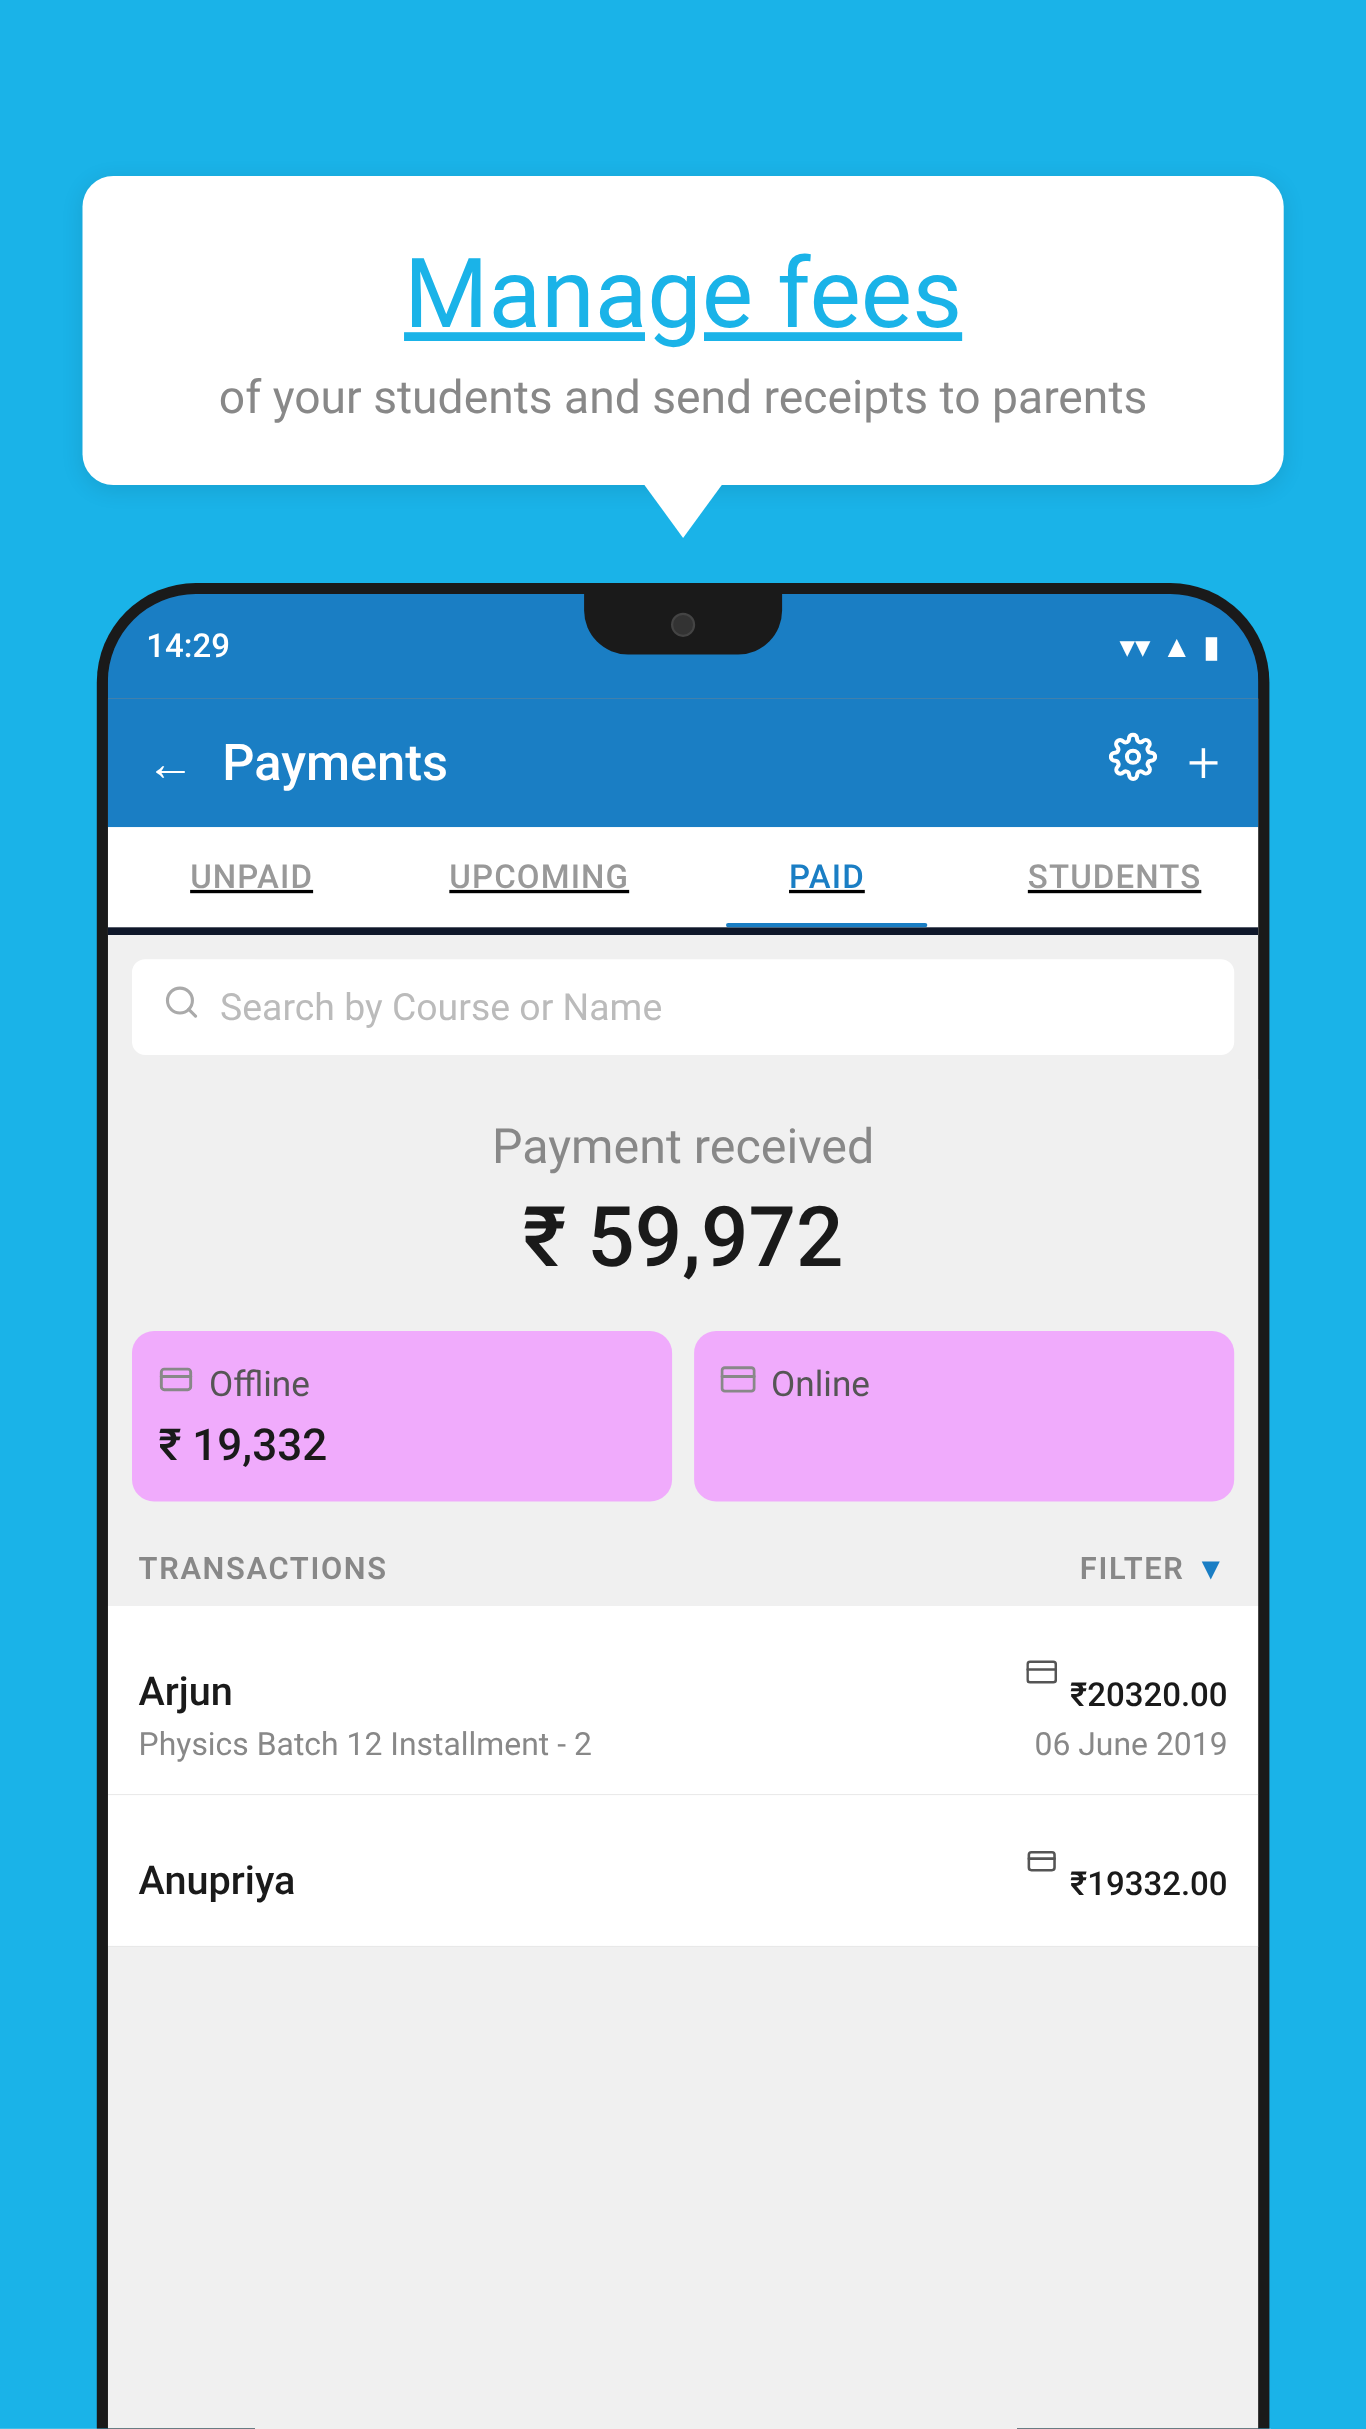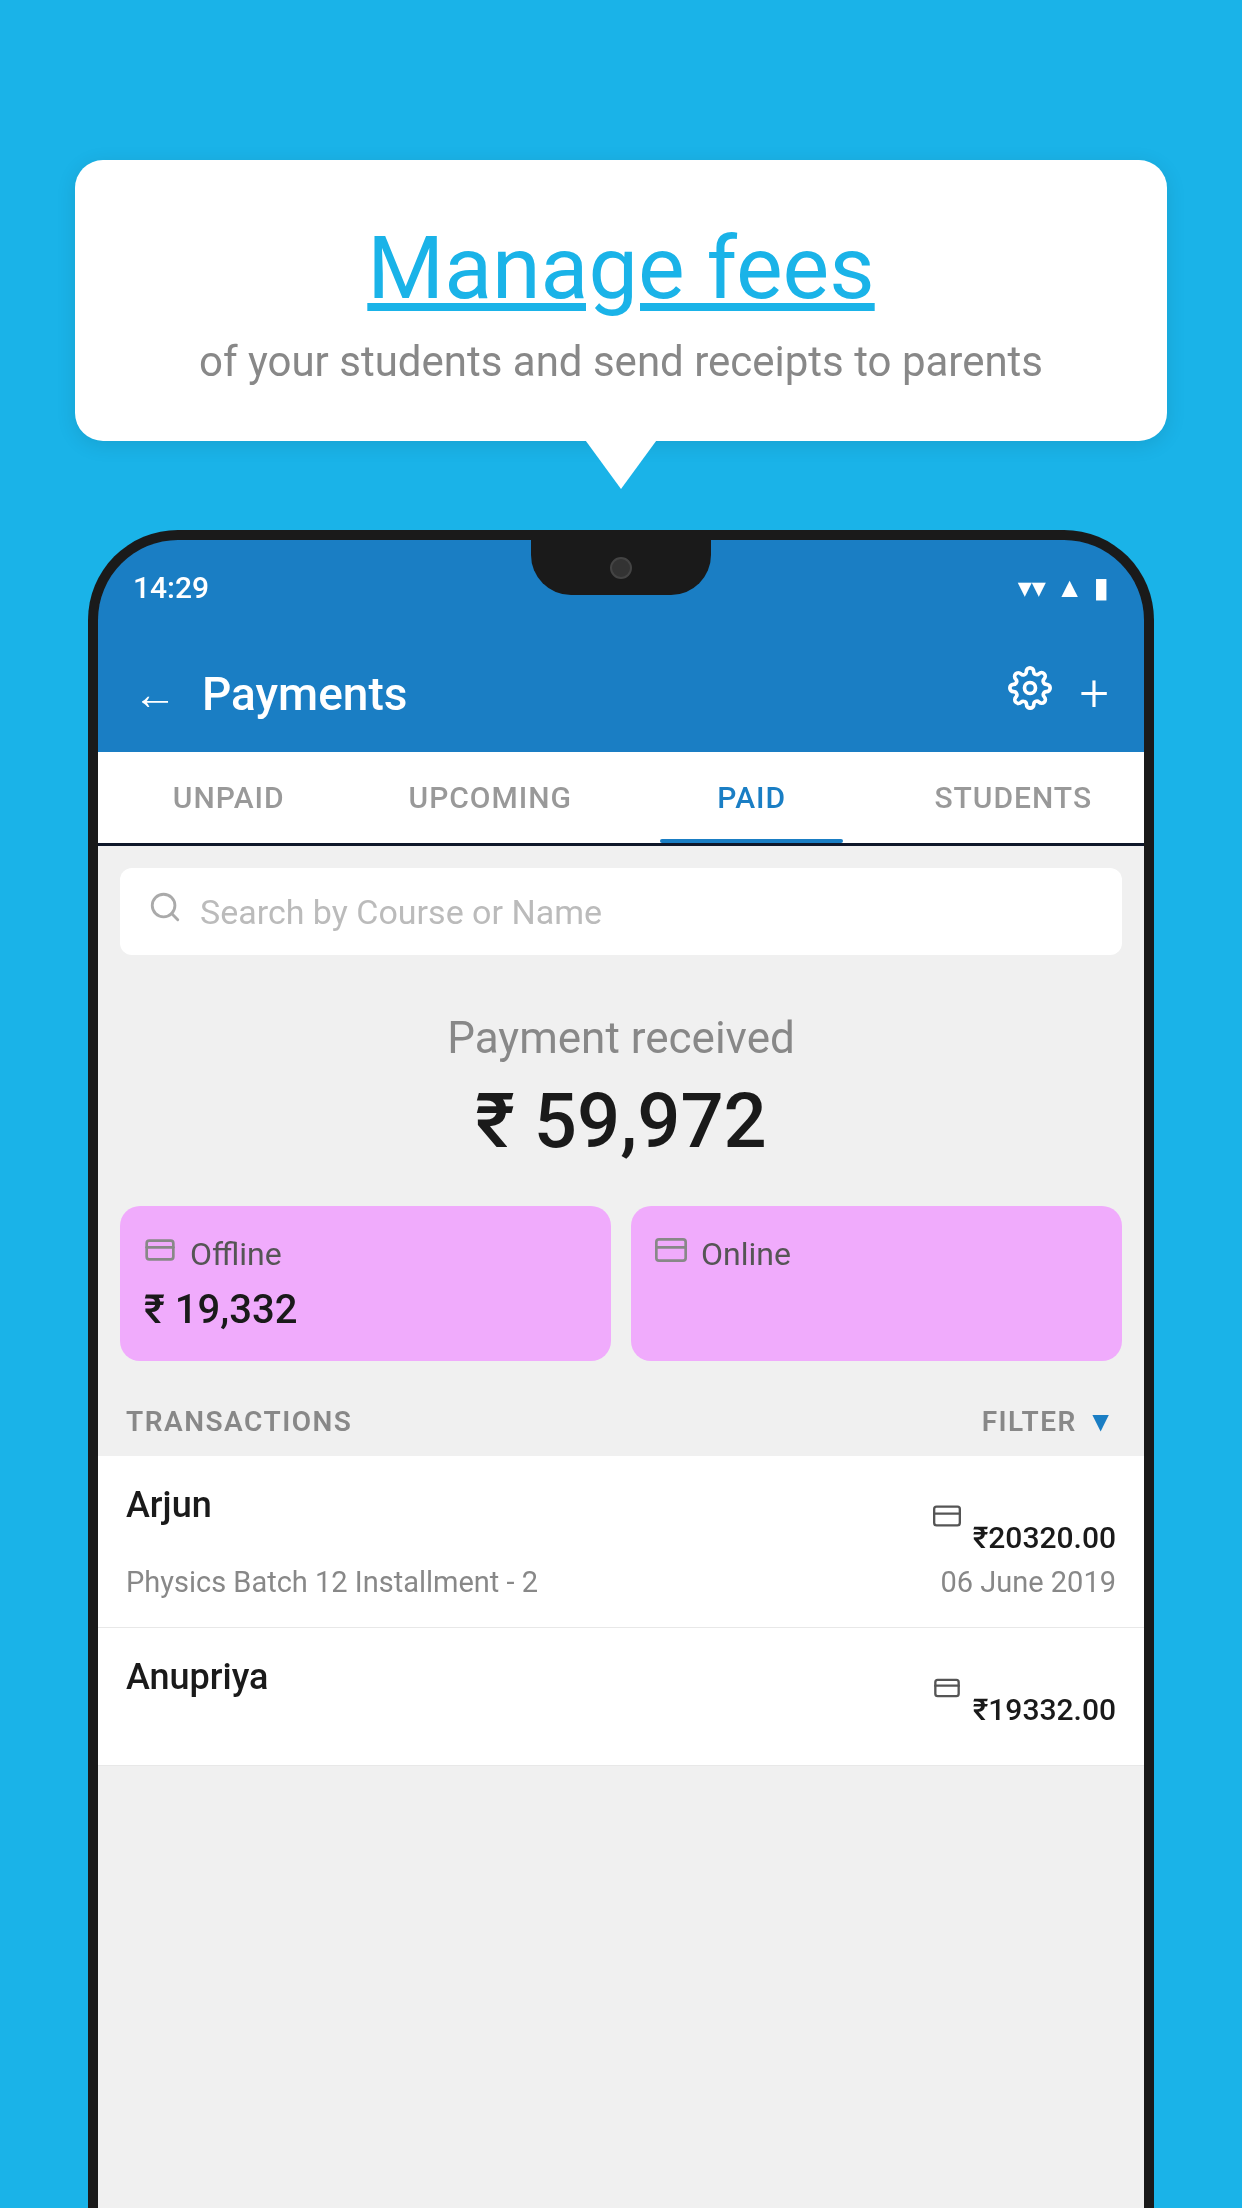--- a/index.html
+++ b/index.html
@@ -169,21 +169,22 @@
 
     .gear-icon-svg, .plus-icon {
       color: white;
       font-size: 44px;
     }
 
     
     .tabs {
       background: white;
       display: flex;
-      border-bottom: 3px solid #0f172a;
+      border-bottom: 7px solid #0f172a;
+      text-decoration: underline;
     }
 
     .tab {
       flex: 1;
       text-align: center;
       padding: 28px 10px;
       font-size: 30px;
       font-weight: 500;
       color: #999;
       letter-spacing: 1px;
@@ -318,21 +319,21 @@
     
     .transaction-item {
       background: white;
       padding: 28px 28px;
       border-bottom: 1px solid #e8e8e8;
     }
 
     .transaction-row1 {
       display: flex;
       justify-content: space-between;
-      align-items: flex-start;
+      align-items: flex-end;
       margin-bottom: 10px;
     }
 
     .transaction-name {
       font-size: 36px;
       font-weight: 500;
       color: #1a1a1a;
     }
 
     .transaction-amount-wrap {

